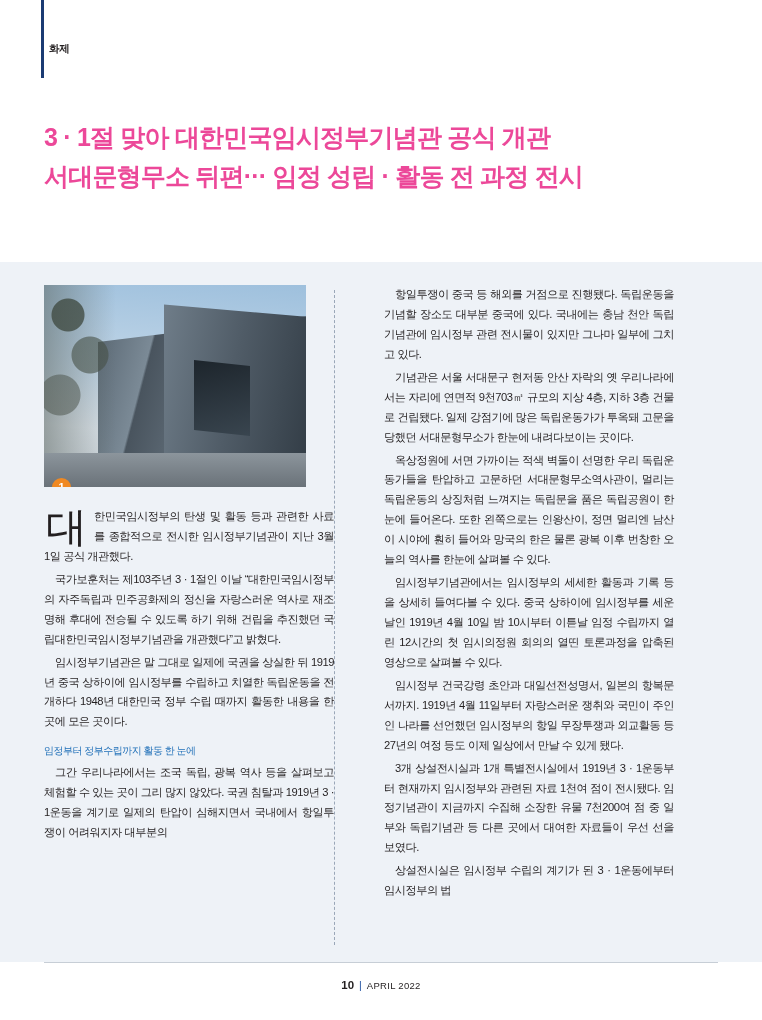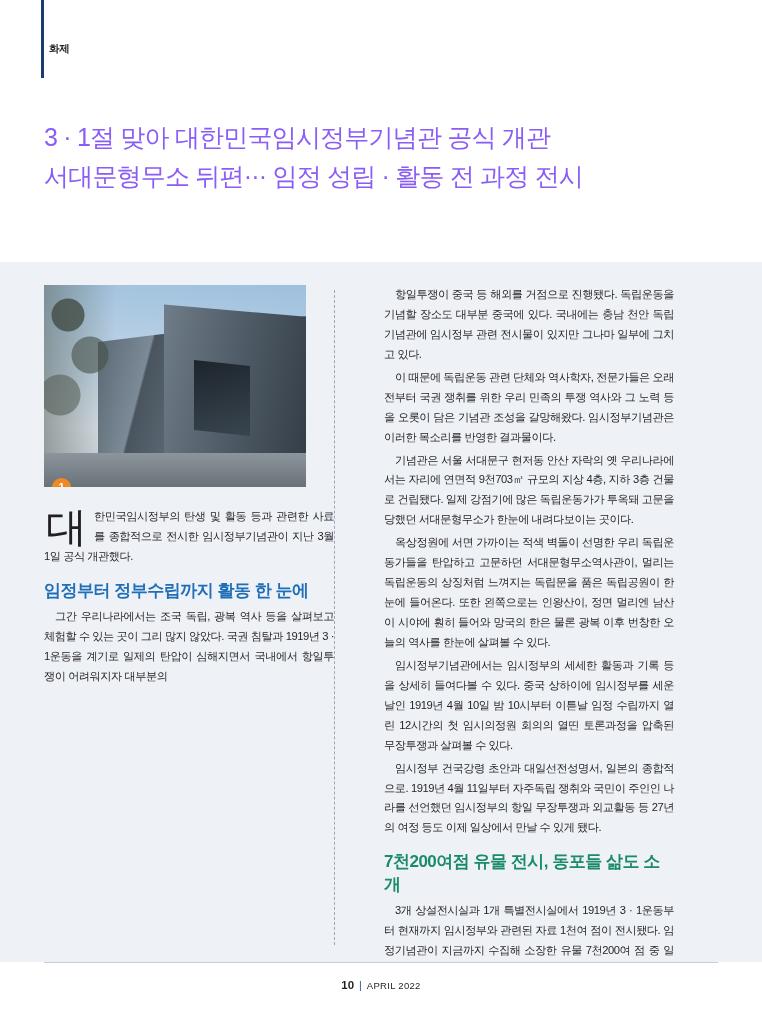--- a/index.html
+++ b/index.html
@@ -39,23 +39,23 @@
     color: #231f20;
     letter-spacing: -0.2px;
   }
 
   
   .headline {
     position: absolute;
     left: 44px;
     top: 118px;
     width: 690px;
-    color: #8b5cf6;
+    color: #ec4899;
     font-size: 25px;
-    font-weight: normal;
+    font-weight: bold;
     line-height: 1.55;
     letter-spacing: -0.8px;
     white-space: pre-line;
   }
 
   
   .body-panel {
     position: absolute;
     top: 262px;
     left: 0;
@@ -171,22 +171,22 @@
     line-height: 1.78;
     letter-spacing: -0.45px;
     margin: 0 0 3px 0;
     text-indent: 11px;
     text-align: justify;
     color: #231f20;
   }
   p.para.noindent { text-indent: 0; }
 
   .subhead {
-    font-size: 17px;
-    font-weight: bold;
+    font-size: 10px;
+    font-weight: normal;
     color: #1f6fb8;
     letter-spacing: -0.5px;
     margin: 12px 0 5px 0;
   }
   .subhead.green { color: #1a8a6a; }
 
   
   .footer {
     position: absolute;
     left: 0;
@@ -239,34 +239,34 @@
       <div class="tree"></div>
       <div class="ground"></div>
       <div class="photo-badge">1</div>
     </div>
 
     <div class="dropcap-block">
       <span class="dropcap">대</span>
       <p class="para noindent">한민국임시정부의 탄생 및 활동 등과 관련한 사료를 종합적으로 전시한 임시정부기념관이 지난 3월 1일 공식 개관했다.</p>
     </div>
 
+    <p class="para">국가보훈처는 제103주년 3 · 1절인 이날 “대한민국임시정부의 자주독립과 민주공화제의 정신을 자랑스러운 역사로 재조명해 후대에 전승될 수 있도록 하기 위해 건립을 추진했던 국립대한민국임시정부기념관을 개관했다”고 밝혔다.</p>
+    <p class="para">임시정부기념관은 말 그대로 일제에 국권을 상실한 뒤 1919년 중국 상하이에 임시정부를 수립하고 치열한 독립운동을 전개하다 1948년 대한민국 정부 수립 때까지 활동한 내용을 한곳에 모은 곳이다.</p>
 
     <div class="subhead">임정부터 정부수립까지 활동 한 눈에</div>
     <p class="para">그간 우리나라에서는 조국 독립, 광복 역사 등을 살펴보고 체험할 수 있는 곳이 그리 많지 않았다. 국권 침탈과 1919년 3 · 1운동을 계기로 일제의 탄압이 심해지면서 국내에서 항일투쟁이 어려워지자 대부분의</p>
   </div>
 
   <div class="col col-right">
     <p class="para">항일투쟁이 중국 등 해외를 거점으로 진행됐다. 독립운동을 기념할 장소도 대부분 중국에 있다. 국내에는 충남 천안 독립기념관에 임시정부 관련 전시물이 있지만 그나마 일부에 그치고 있다.</p>
-    <p class="para">이 때문에 독립운동 관련 단체와 역사학자, 전문가들은 오래전부터 국권 쟁취를 위한 우리 민족의 투쟁 역사와 그 노력 등을 오롯이 담은 기념관 조성을 갈망해왔다. 임시정부기념관은 이러한 목소리를 반영한 결과물이다.</p>
     <p class="para">기념관은 서울 서대문구 현저동 안산 자락의 옛 우리나라에서는 자리에 연면적 9천703㎡ 규모의 지상 4층, 지하 3층 건물로 건립됐다. 일제 강점기에 많은 독립운동가가 투옥돼 고문을 당했던 서대문형무소가 한눈에 내려다보이는 곳이다.</p>
     <p class="para">옥상정원에 서면 가까이는 적색 벽돌이 선명한 우리 독립운동가들을 탄압하고 고문하던 서대문형무소역사관이, 멀리는 독립운동의 상징처럼 느껴지는 독립문을 품은 독립공원이 한눈에 들어온다. 또한 왼쪽으로는 인왕산이, 정면 멀리엔 남산이 시야에 훤히 들어와 망국의 한은 물론 광복 이후 번창한 오늘의 역사를 한눈에 살펴볼 수 있다.</p>
-    <p class="para">임시정부기념관에서는 임시정부의 세세한 활동과 기록 등을 상세히 들여다볼 수 있다. 중국 상하이에 임시정부를 세운 날인 1919년 4월 10일 밤 10시부터 이튿날 임정 수립까지 열린 12시간의 첫 임시의정원 회의의 열띤 토론과정을 압축된 무장투쟁과 살펴볼 수 있다.</p>
-    <p class="para">임시정부 건국강령 초안과 대일선전성명서, 일본의 종합적으로. 1919년 4월 11일부터 자주독립 쟁취와 국민이 주인인 나라를 선언했던 임시정부의 항일 무장투쟁과 외교활동 등 27년의 여정 등도 이제 일상에서 만날 수 있게 됐다.</p>
-
-    <div class="subhead green">7천200여점 유물 전시, 동포들 삶도 소개</div>
+    <p class="para">임시정부기념관에서는 임시정부의 세세한 활동과 기록 등을 상세히 들여다볼 수 있다. 중국 상하이에 임시정부를 세운 날인 1919년 4월 10일 밤 10시부터 이튿날 임정 수립까지 열린 12시간의 첫 임시의정원 회의의 열띤 토론과정을 압축된 영상으로 살펴볼 수 있다.</p>
+    <p class="para">임시정부 건국강령 초안과 대일선전성명서, 일본의 항복문서까지. 1919년 4월 11일부터 자랑스러운 쟁취와 국민이 주인인 나라를 선언했던 임시정부의 항일 무장투쟁과 외교활동 등 27년의 여정 등도 이제 일상에서 만날 수 있게 됐다.</p>
+
     <p class="para">3개 상설전시실과 1개 특별전시실에서 1919년 3 · 1운동부터 현재까지 임시정부와 관련된 자료 1천여 점이 전시됐다. 임정기념관이 지금까지 수집해 소장한 유물 7천200여 점 중 일부와 독립기념관 등 다른 곳에서 대여한 자료들이 우선 선을 보였다.</p>
     <p class="para">상설전시실은 임시정부 수립의 계기가 된 3 · 1운동에부터 임시정부의 법</p>
   </div>
 </div>
 
 <div class="footer">
   <div class="footer-rule"></div>
   <div class="folio">
     <span class="pg">10</span><span class="sep">|</span><span class="issue">APRIL 2022</span>
   </div>

